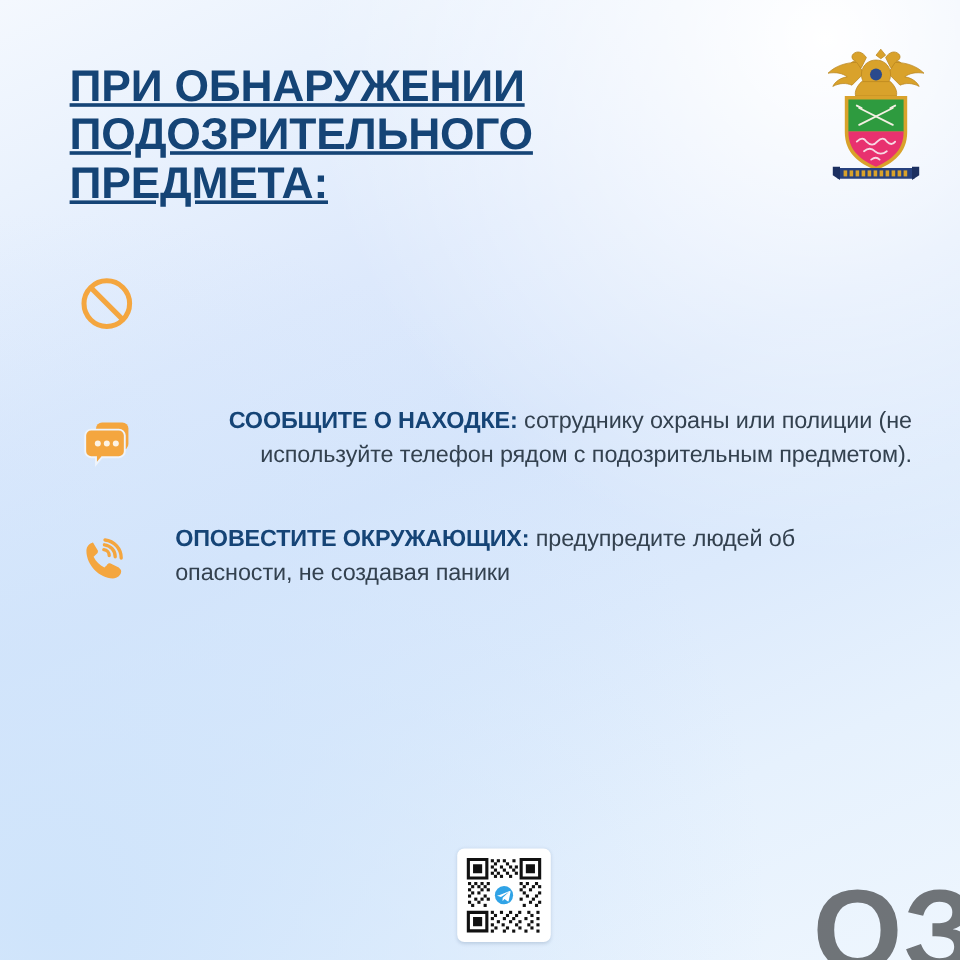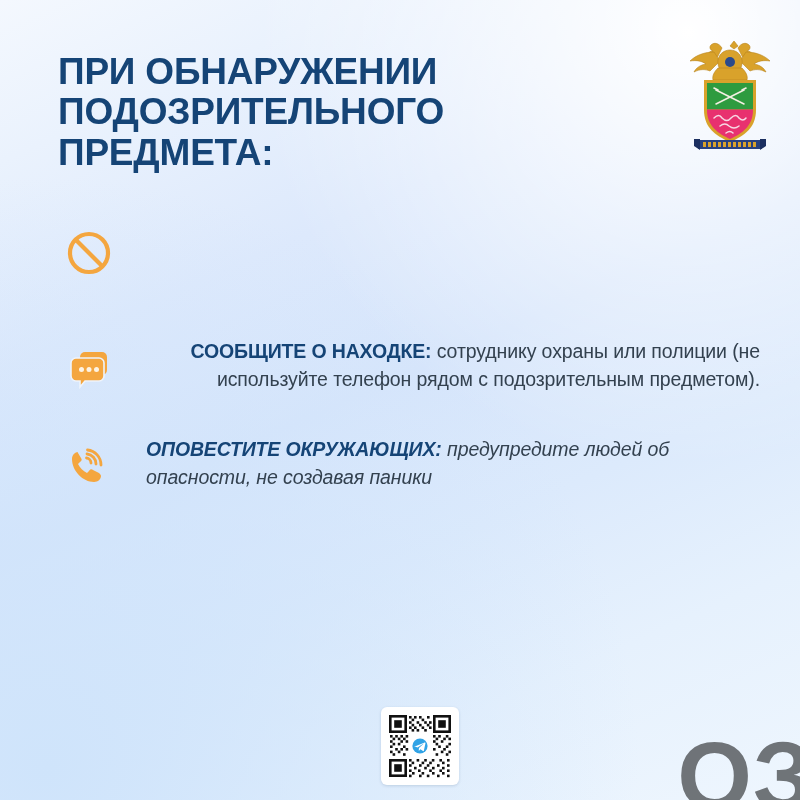--- a/index.html
+++ b/index.html
@@ -33,20 +33,21 @@
     left: 58px;
     top: 52px;
     width: 600px;
     font-size: 37px;
     line-height: 1.09;
     font-weight: 700;
     letter-spacing: -0.2px;
     color: #154476;
     text-transform: uppercase;
     white-space: pre-line;
+    text-decoration: underline;
   }
 
   
   .emblem {
     position: absolute;
     left: 684px;
     top: 36px;
     width: 92px;
     height: 116px;
   }
@@ -84,21 +85,21 @@
     font-weight: 700;
     color: #154476;
     text-transform: uppercase;
     letter-spacing: -0.15px;
   }
 
   
   .item-1 { margin-bottom: 52px; }
   .item-2 { margin-bottom: 56px; }
   .item-3 { margin-bottom: 34px; text-align: right; }
-  .item-4 { margin-bottom: 0; font-style: italic; }
+  .item-4 { margin-bottom: 0; }
 
   
   .qr-wrap {
     position: absolute;
     left: 381px;
     top: 707px;
     width: 78px;
     height: 78px;
     background: #ffffff;
     border-radius: 6px;

